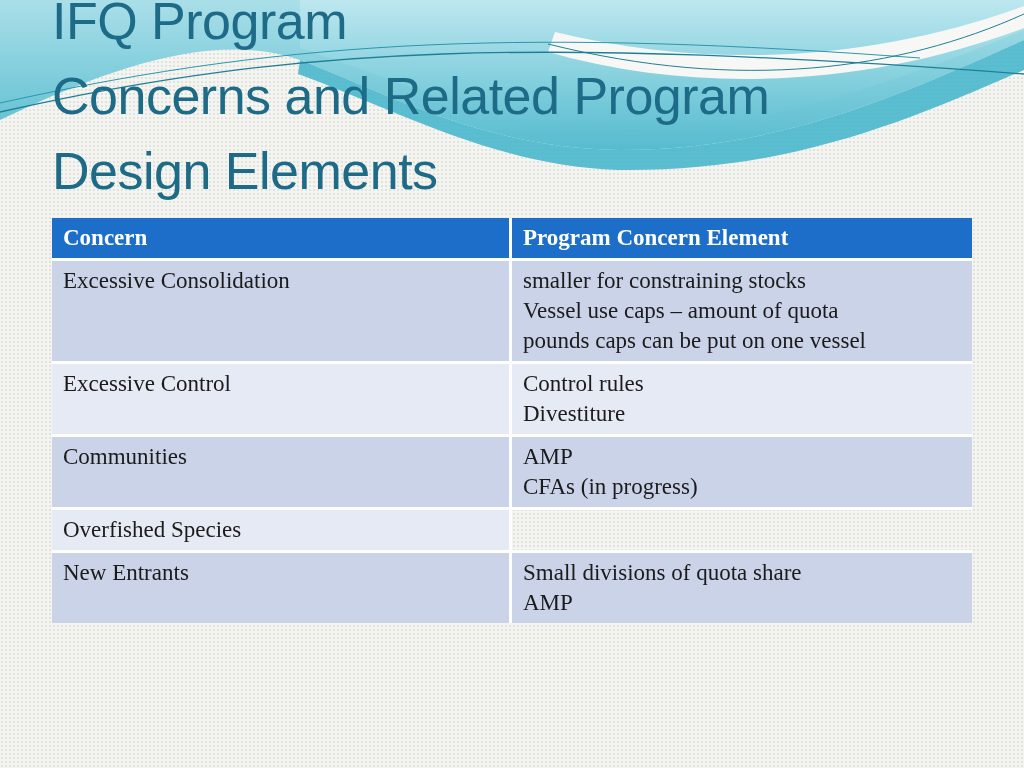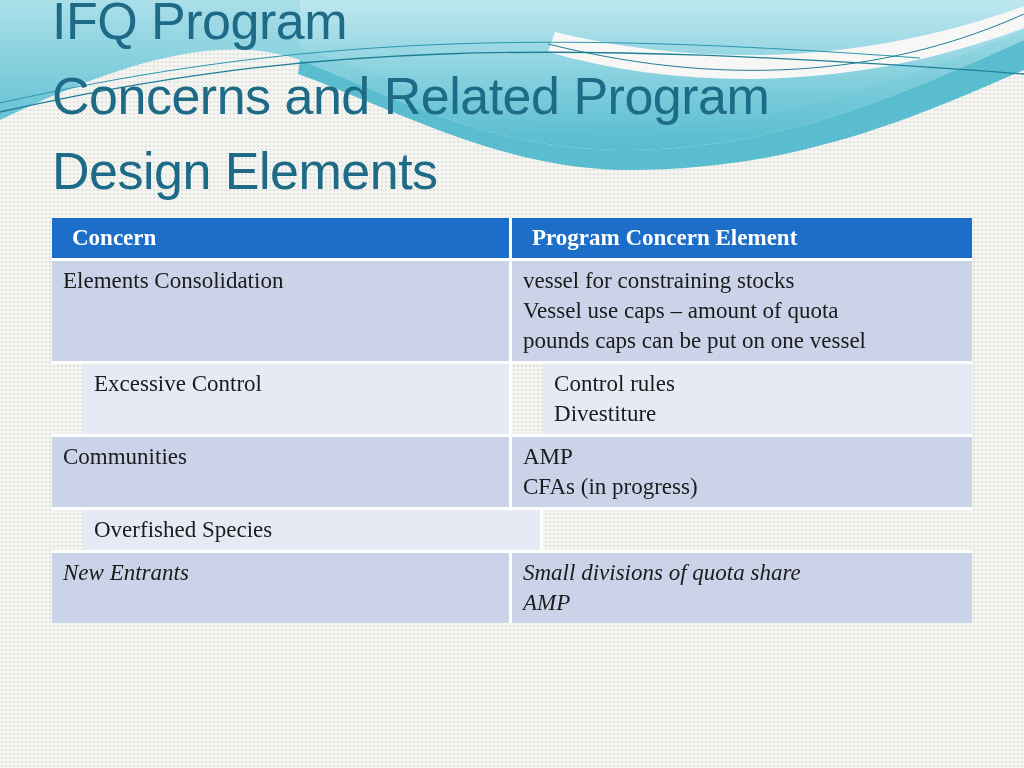--- a/index.html
+++ b/index.html
@@ -35,30 +35,30 @@
     z-index:5;
   }
   .slide-title .t-line{white-space:nowrap;}
   .concerns-table{
     position:absolute;left:52px;top:218px;width:920px;
     font-family:"Liberation Serif",serif;
     font-size:23px;line-height:30px;color:var(--body_text);
     z-index:6;
   }
   .tr{display:flex;border-bottom:3px solid #ffffff;}
-  .tr:last-child{border-bottom:none;font-style:italic;}
+  .tr:last-child{border-bottom:none;}
   .td,.th{width:50%;padding:5px 11px;}
   .td:first-child,.th:first-child{border-right:3px solid #ffffff;}
   .thead .th{
     background:var(--header_bg);
     color:#ffffff;font-weight:bold;
-    padding:5px 20px;
+    padding:5px 11px;
   }
   .row-dark .td{background:var(--row_dark);}
-  .row-light .td{background:var(--row_light);margin-left:31px;}
+  .row-light .td{background:var(--row_light);}
 </style>
 </head>
 <body>
 
 <svg class="wave-decoration" viewBox="0 0 1024 220" preserveAspectRatio="none" aria-hidden="true">
   <defs>
     <linearGradient id="cyanGrad" x1="0" y1="0" x2="0" y2="1">
       <stop offset="0" stop-color="#aadfe9"></stop>
       <stop offset="1" stop-color="#57bccf"></stop>
     </linearGradient>
@@ -88,23 +88,23 @@
 </div>
 
 <div class="concerns-table">
 
   <div class="tr thead">
     <div class="th">Concern</div>
     <div class="th">Program Concern Element</div>
   </div>
 
   <div class="tr row-dark">
-    <div class="td">Elements Consolidation</div>
+    <div class="td">Excessive Consolidation</div>
     <div class="td">
-      <div>vessel for constraining stocks</div>
+      <div>smaller for constraining stocks</div>
       <div>Vessel use caps – amount of quota</div>
       <div>pounds caps can be put on one vessel</div>
     </div>
   </div>
 
   <div class="tr row-light">
     <div class="td">Excessive Control</div>
     <div class="td">
       <div>Control rules</div>
       <div>Divestiture</div>

